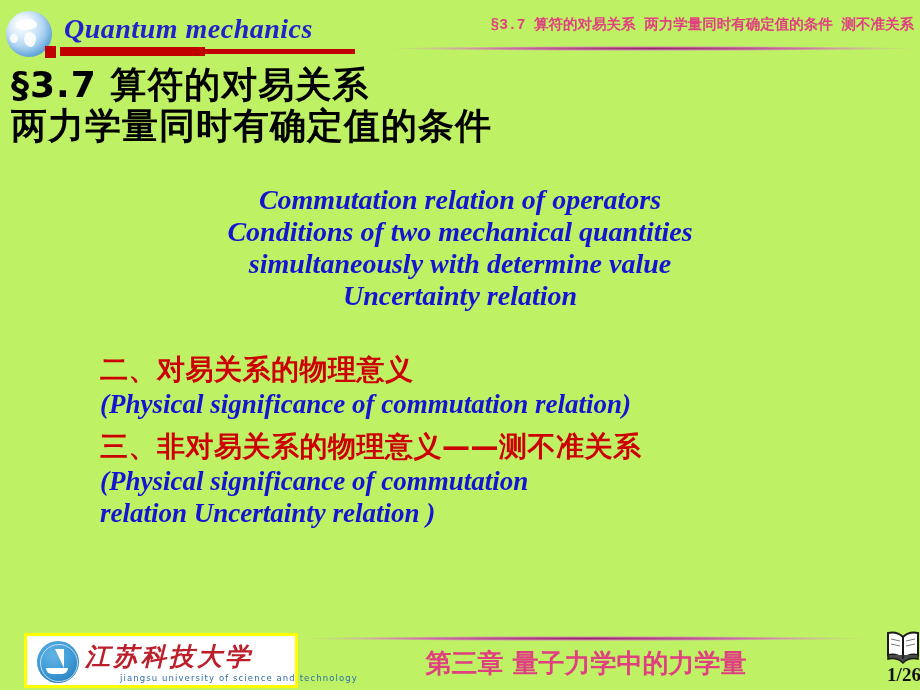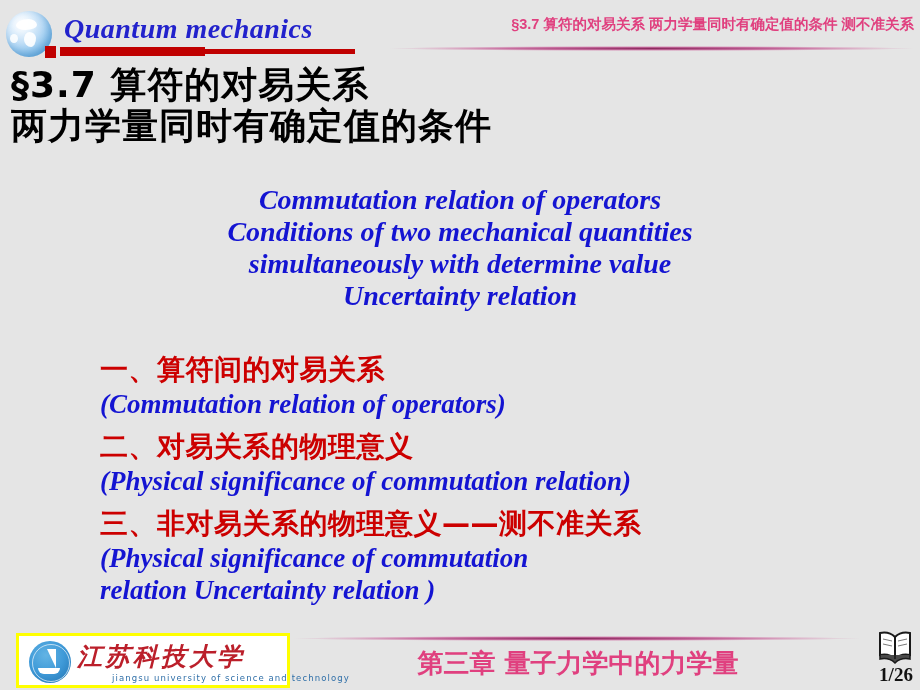--- a/index.html
+++ b/index.html
@@ -4,21 +4,21 @@
 <style>
   html, body {
     margin: 0;
     padding: 0;
     background: #ffffff;
   }
   #slide {
     position: relative;
     width: 920px;
     height: 690px;
-    background: #e5e5e5;
+    background: #bef264;
     overflow: hidden;
     font-family: "Liberation Serif", "DejaVu Serif", serif;
   }
 
   
   #header {
     position: absolute;
     left: 0; top: 0;
     width: 920px;
     height: 62px;
@@ -88,21 +88,21 @@
   #brand-underline-thin {
     position: absolute;
     left: 205px; top: 49px;
     width: 150px; height: 5px;
     background: #c00000;
   }
 
   #header-subject {
     position: absolute;
     right: 6px; top: 15px;
-    font-family: Liberation Sans, sans-serif;
+    font-family: Liberation Mono, monospace;
     font-size: 14.5px;
     font-weight: bold;
     color: #e0407f;
     white-space: nowrap;
     letter-spacing: 0px;
   }
   #header-divider {
     position: absolute;
     left: 390px; top: 46px;
     width: 524px; height: 5px;
@@ -162,21 +162,21 @@
     font-size: 27px;
     font-style: italic;
     font-weight: bold;
     color: #1414d2;
     line-height: 32px;
   }
 
   
   #footer {
     position: absolute;
-    left: 8px; top: 628px;
+    left: 16px; top: 628px;
     width: 728px;
     height: 62px;
   }
   #uni-logo {
     position: absolute;
     left: 8px; top: 5px;
     width: 274px; height: 55px;
     border: 3px solid #ffff00;
     background: #ffffff;
     box-sizing: border-box;
@@ -299,24 +299,20 @@
 
   <div id="subtitle-block">
     <div class="en-subtitle">Commutation relation of  operators</div>
     <div class="en-subtitle">Conditions of two mechanical quantities</div>
     <div class="en-subtitle">simultaneously with determine value</div>
     <div class="en-subtitle">Uncertainty relation</div>
   </div>
 
   <div id="body-items">
 
-    <div class="item">
-      <div class="item-cn">一、算符间的对易关系</div>
-      <div class="item-en">(Commutation relation of  operators)</div>
-    </div>
 
     <div class="item">
       <div class="item-cn">二、对易关系的物理意义</div>
       <div class="item-en">(Physical significance of commutation relation)</div>
     </div>
 
     <div class="item">
       <div class="item-cn">三、非对易关系的物理意义——测不准关系</div>
       <div class="item-en">(Physical significance of commutation</div>
       <div class="item-en">relation Uncertainty relation )</div>

